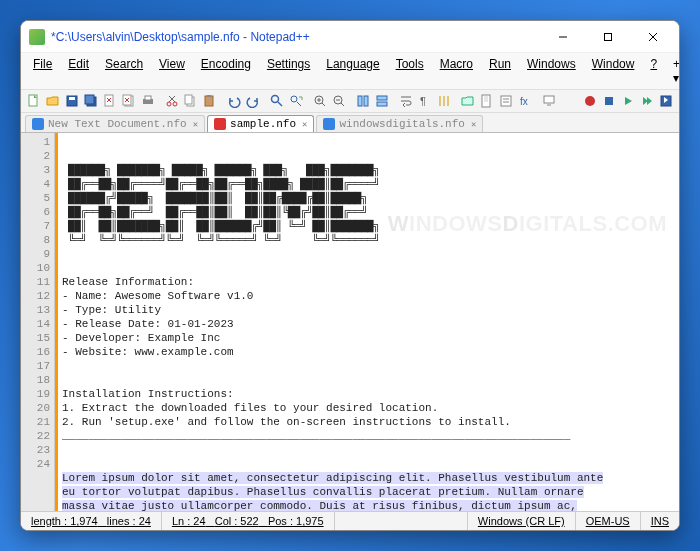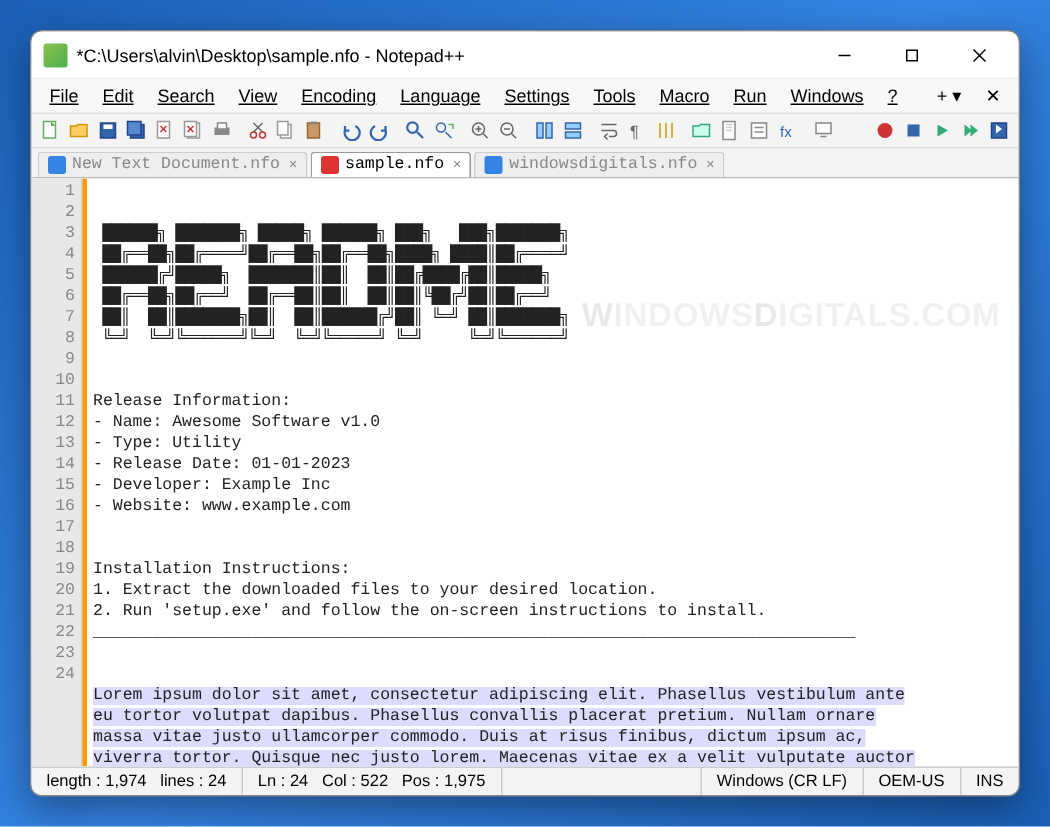--- a/index.html
+++ b/index.html
@@ -34,21 +34,21 @@
   }
   .app-icon {
     width: 16px; height: 16px;
     background: linear-gradient(135deg, #8bc34a, #4caf50);
     border-radius: 2px;
     margin-right: 6px;
   }
   .title-text {
     flex: 1;
     font-size: 12px;
-    color: #000000;
+    color: #1d4ed8;
   }
   .win-controls { display: flex; }
   .win-btn {
     width: 45px; height: 30px;
     display: flex; align-items: center; justify-content: center;
     font-size: 10px;
     color: #000;
   }
   .menubar {
     display: flex;
@@ -150,20 +150,21 @@
   }
   .statusbar {
     display: flex;
     border-top: 1px solid #ccc;
     background: #f4f4f4;
     font-size: 11px;
   }
   .status-cell {
     padding: 3px 10px;
     border-right: 1px solid #ccc;
+    text-decoration: underline;
   }
   .status-cell:last-child { border-right: none; }
   .status-spacer { flex: 1; border-right: 1px solid #ccc; }
   .watermark {
     position: absolute;
     right: 12px;
     top: 84px;
     font-size: 22px;
     color: rgba(0,0,0,0.06);
     font-weight: 600;
@@ -200,26 +201,27 @@
       </div>
     </div>
   </div>
 
   <div class="menubar">
     <div class="menu-item">File</div>
     <div class="menu-item">Edit</div>
     <div class="menu-item">Search</div>
     <div class="menu-item">View</div>
     <div class="menu-item">Encoding</div>
+    <div class="menu-item">Settings</div>
     <div class="menu-item">Language</div>
-    <div class="menu-item">Settings</div>
     <div class="menu-item">Tools</div>
     <div class="menu-item">Macro</div>
     <div class="menu-item">Run</div>
     <div class="menu-item">Windows</div>
+    <div class="menu-item">Window</div>
     <div class="menu-item">?</div>
     <div style="margin-left:auto;padding:2px 8px;">+  ▾</div>
     <div style="padding:2px 8px;">✕</div>
   </div>
 
   <div class="toolbar">
     <div class="tb-btn">
         <svg width="14" height="14">
           <rect x="2" y="1" width="8" height="11" fill="#fff" stroke="#6a6"></rect>
           <path d="M7 1 L10 4 L7 4 Z" fill="#6a6"></path>

